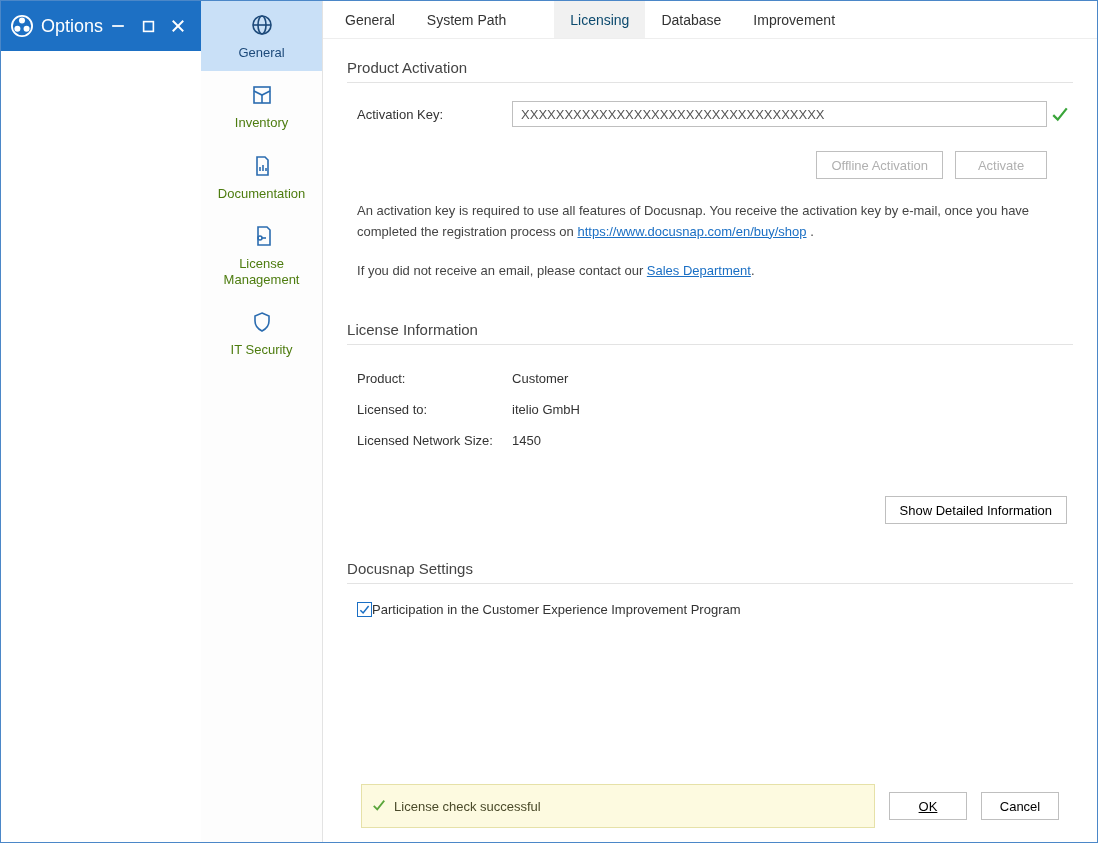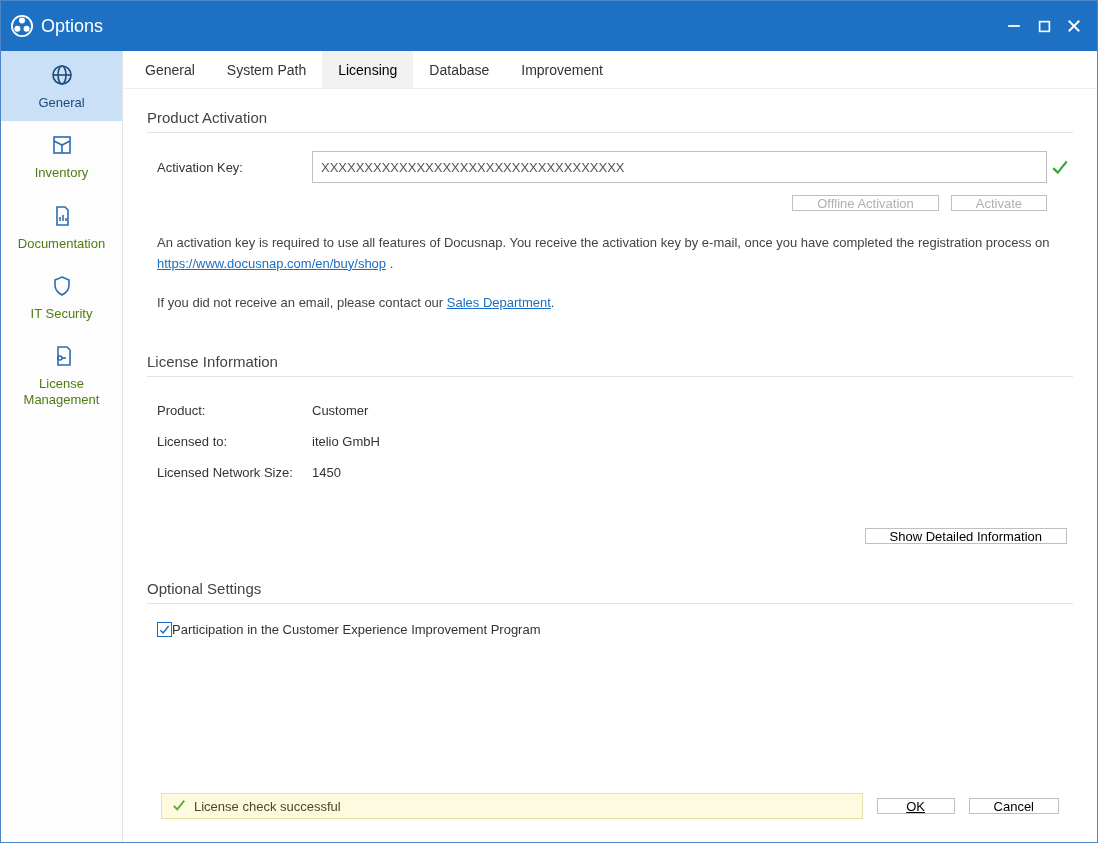--- a/index.html
+++ b/index.html
@@ -8,21 +8,21 @@
     font-family: 'Segoe UI', Tahoma, sans-serif;
     font-size: 13px;
     color: #333;
     background: #fff;
   }
   .window {
     width: 1098px;
     height: 843px;
     border: 1px solid #4b87c8;
     display: flex;
-    flex-direction: column;
+    flex-direction: row;
     background: #fff;
   }
   .titlebar {
     height: 50px;
     background: #1d70c4;
     display: flex;
     align-items: center;
     padding: 0 8px 0 10px;
     color: #fff;
   }
@@ -94,21 +94,22 @@
   .tab {
     padding: 0 16px;
     display: flex;
     align-items: center;
     font-size: 14px;
     color: #333;
     cursor: pointer;
   }
   .tab.active {
     background: #f1f1f1;
-    color: #000000;
+    color: #0c4a6e;
+    margin-left: 32px;
   }
   .content {
     flex: 1;
     overflow: auto;
     padding: 20px 24px 12px 24px;
     display: flex;
     flex-direction: column;
   }
   .section-title {
     font-size: 15px;
@@ -116,29 +117,29 @@
     margin-bottom: 4px;
   }
   .section-divider {
     border: none;
     border-top: 1px solid #e3e3e3;
     margin: 2px 0 18px 0;
   }
   .form-row {
     display: flex;
     align-items: center;
-    margin-bottom: 12px;
+    margin-bottom: 24px;
   }
   .form-label {
     width: 165px;
     padding-left: 10px;
   }
   .text-input {
     flex: 1;
-    height: 32px;
+    height: 26px;
     border: 1px solid #bfbfbf;
     padding: 2px 8px;
     font: inherit;
     color: #555;
   }
   .validate-icon {
     width: 26px;
     display: flex;
     align-items: center;
     justify-content: center;
@@ -146,25 +147,25 @@
   }
   .btn-row {
     display: flex;
     justify-content: flex-end;
     gap: 12px;
     padding-right: 26px;
     margin-bottom: 22px;
   }
   .btn {
     min-width: 92px;
-    height: 16px;
+    height: 28px;
     border: 1px solid #bfbfbf;
     background: #fff;
     font: inherit;
-    padding: 0 24px;
+    padding: 0 14px;
     cursor: pointer;
   }
   .btn:disabled {
     color: #b0b0b0;
     cursor: default;
   }
   .desc {
     padding: 0 10px;
     line-height: 1.6;
     color: #444;
@@ -205,21 +206,21 @@
   }
   .footer {
     height: 40px;
     display: flex;
     align-items: center;
     padding: 0 14px 8px 14px;
     gap: 14px;
   }
   .status-bar {
     flex: 1;
-    height: 26px;
+    height: 44px;
     background: #fdfae0;
     border: 1px solid #e6e1a8;
     display: flex;
     align-items: center;
     padding: 0 10px;
     gap: 8px;
     color: #4a4a2a;
   }
   .status-bar .chk { color: #5aa53a; }
   .footer .btn { min-width: 78px; }
@@ -290,35 +291,35 @@
             <line x1="10" y1="17" x2="10" y2="13"></line>
             <line x1="13" y1="17" x2="13" y2="11"></line>
             <line x1="16" y1="17" x2="16" y2="14"></line>
           </svg>
         </span>
         <span>Documentation</span>
       </div>
       <div class="side-item">
         <span class="icon">
           <svg viewBox="0 0 24 24" width="24" height="24" fill="none" stroke="currentColor" stroke-width="1.6">
-            <path d="M12 3l7 3v5c0 5-3 8-7 10-4-2-7-5-7-10V6z"></path>
-          </svg>
-        </span>
-        <span>IT Security</span>
-      </div>
-      <div class="side-item">
-        <span class="icon">
-          <svg viewBox="0 0 24 24" width="24" height="24" fill="none" stroke="currentColor" stroke-width="1.6">
             <path d="M8 3h9l3 3v15H8z"></path>
             <circle cx="10" cy="14" r="2"></circle>
             <line x1="12" y1="14" x2="16" y2="14"></line>
           </svg>
         </span>
         <span style="white-space:pre-line;">License
 Management</span>
+      </div>
+      <div class="side-item">
+        <span class="icon">
+          <svg viewBox="0 0 24 24" width="24" height="24" fill="none" stroke="currentColor" stroke-width="1.6">
+            <path d="M12 3l7 3v5c0 5-3 8-7 10-4-2-7-5-7-10V6z"></path>
+          </svg>
+        </span>
+        <span>IT Security</span>
       </div>
     </div>
 
     <div class="main">
       <div class="tabs">
         <div class="tab">General</div>
         <div class="tab">System Path</div>
         <div class="tab active">Licensing</div>
         <div class="tab">Database</div>
         <div class="tab">Improvement</div>
@@ -367,21 +368,21 @@
           <div class="info-row">
             <div class="info-label">Licensed Network Size:</div>
             <div class="info-value">1450</div>
           </div>
         </div>
 
         <div class="right-btn-row">
           <button class="btn">Show Detailed Information</button>
         </div>
 
-        <div class="section-title">Optional Settings</div>
+        <div class="section-title">Docusnap Settings</div>
         <hr class="section-divider">
 
         <div class="check-row">
           <span class="fake-check">
             <svg viewBox="0 0 16 16" width="11" height="11" fill="none" stroke="currentColor" stroke-width="2.2">
                 <polyline points="2,9 6,13 14,3"></polyline>
               </svg>
           </span>
           <span>Participation in the Customer Experience Improvement Program</span>
         </div>

